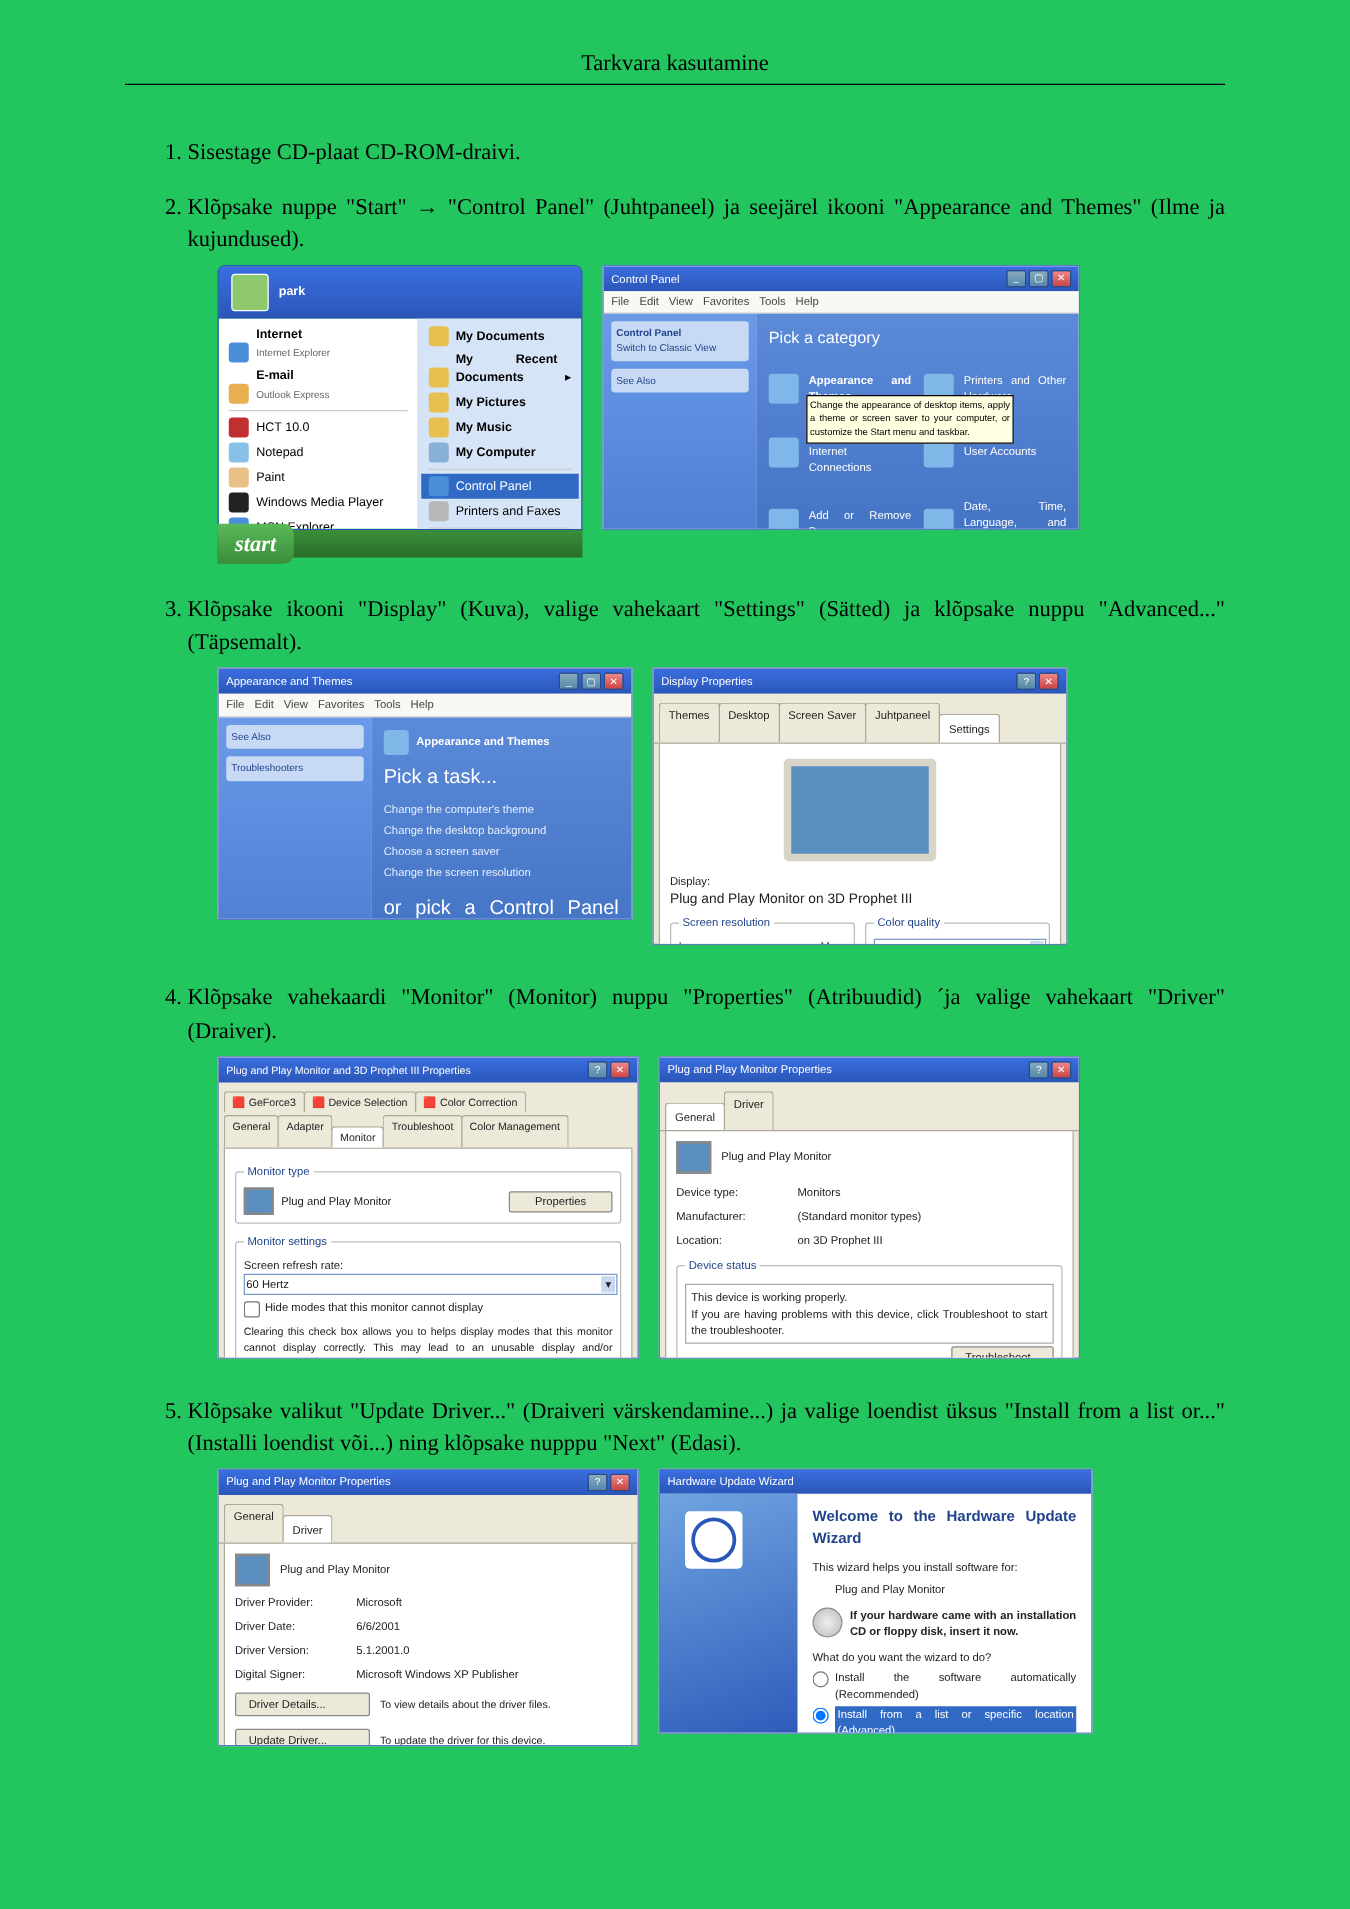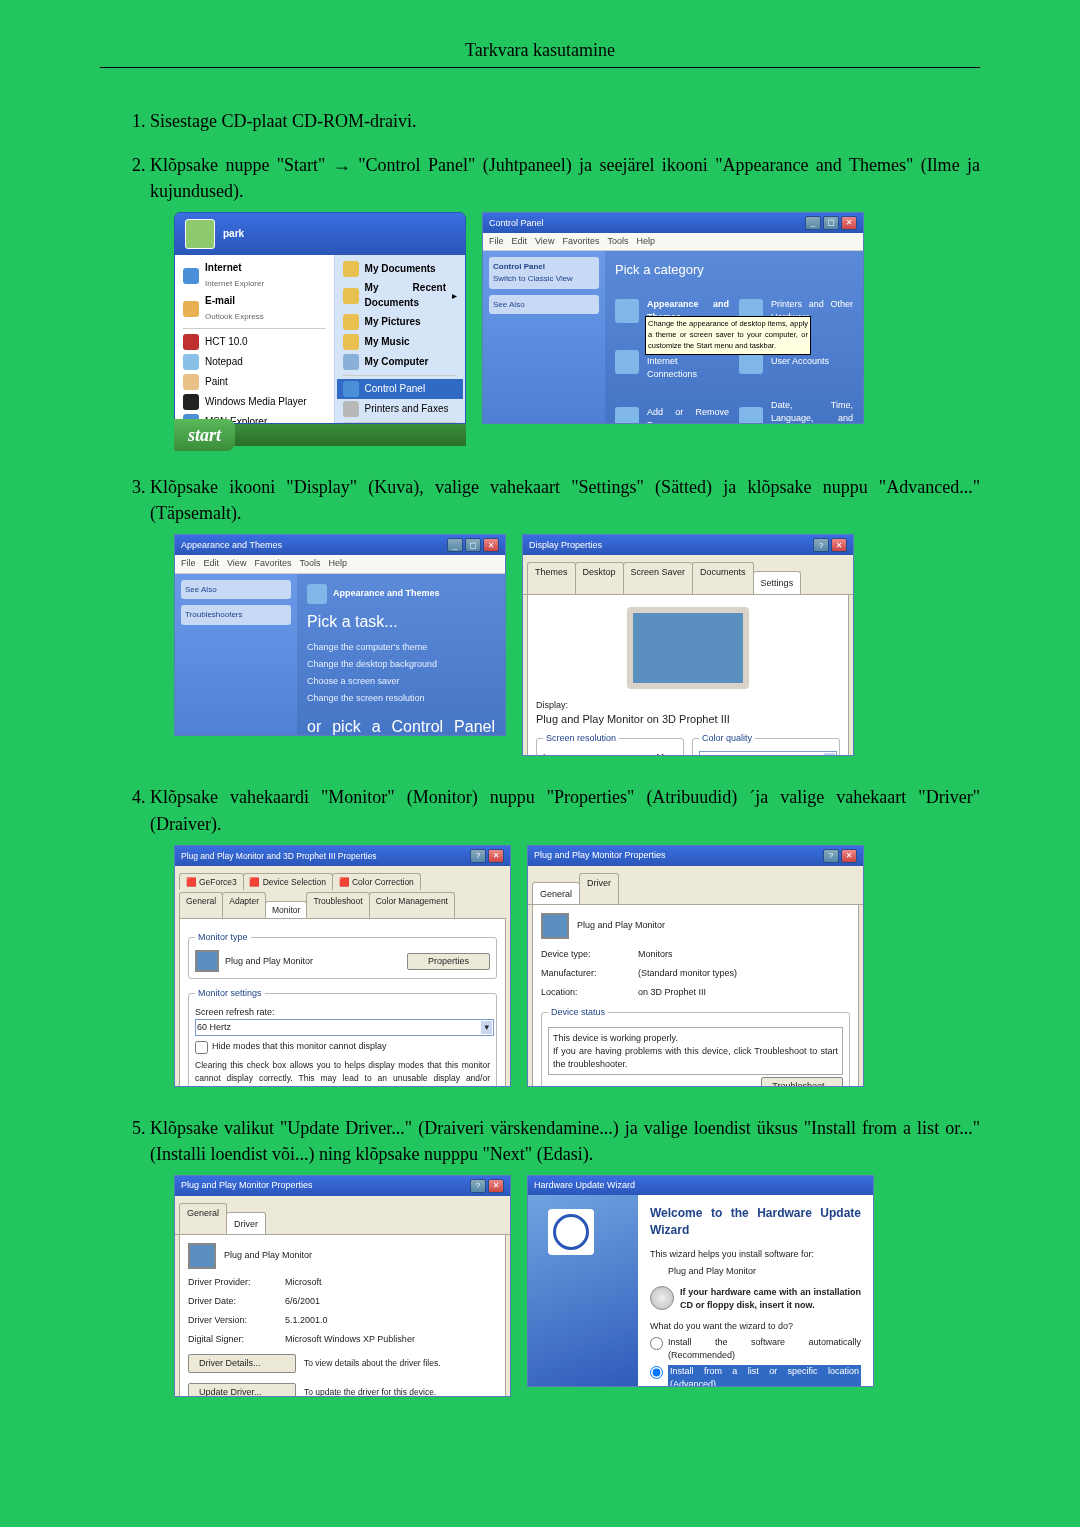--- a/index.html
+++ b/index.html
@@ -15,21 +15,21 @@
   .tb .btns span{width:14px;height:12px;background:linear-gradient(#8ab,#58a);border:1px solid #2a4a88;border-radius:2px;display:flex;align-items:center;justify-content:center;font-size:8px}
   .tb .btns span:last-child{background:linear-gradient(#e88,#c44)}
   .toolbar{background:#f8f8f4;border-bottom:1px solid #ccc;padding:2px 6px;display:flex;gap:8px;font-size:9px;color:#444}
   
   .startmenu{width:290px;height:210px;display:flex;flex-direction:column;border:1px solid #2a56b8;border-radius:6px 6px 0 0;overflow:hidden;font-family:Tahoma,Arial;font-size:10px}
   .sm-top{background:linear-gradient(#3a6ee0,#2a56b8);color:#fff;padding:6px 10px;display:flex;align-items:center;gap:8px;font-weight:bold}
   .sm-top .av{width:28px;height:28px;background:#8fc96e;border:1px solid #fff;border-radius:3px}
   .sm-body{flex:1;display:flex;background:#fff}
   .sm-left{width:55%;padding:4px 2px;border-right:1px solid #c7d4ef}
   .sm-right{width:45%;background:#d6e4f8;padding:4px 2px}
-  .sm-item{display:flex;align-items:center;gap:6px;padding:2px 6px}
+  .sm-item{display:flex;align-items:flex-end;gap:6px;padding:2px 6px}
   .sm-item .ic{width:16px;height:16px;background:#4a90d9;border-radius:3px;flex:none}
   .sm-item.cp{background:#316ac5;color:#fff}
   .sm-sep{border-top:1px solid #ccc;margin:3px 6px}
   .taskbar{height:22px;background:linear-gradient(#3a8e3a,#2a6e2a);border-radius:0 0 0 0;display:flex;align-items:center}
   .taskbar .start{background:linear-gradient(#5ab85a,#3a8e3a);color:#fff;font-weight:bold;padding:3px 14px;font-style:italic;border-radius:0 8px 8px 0}
   
   .cpwin{width:380px;height:210px}
   .cpbody{flex:1;display:flex}
   .cp-side{width:110px;background:linear-gradient(#6a9ae8,#4a7ad0);padding:6px;color:#fff}
   .cp-side .panel{background:#c7d9f5;color:#21448a;border-radius:3px;padding:4px;margin-bottom:6px;font-size:8px}
@@ -287,21 +287,21 @@
               <span>Display Properties</span>
             <div class="btns">
                 <span>?</span>
                 <span>✕</span>
               </div>
             </div>
           <div class="tabs" style="padding:4px 4px 0 4px">
             <div class="tab">Themes</div>
             <div class="tab">Desktop</div>
             <div class="tab">Screen Saver</div>
-            <div class="tab">Documents</div>
+            <div class="tab">Juhtpaneel</div>
             <div class="tab active">Settings</div>
           </div>
           <div class="tabpane">
             <div class="monprev"></div>
             <div style="font-size:9px">Display:</div>
             <div style="font-size:11px;margin-bottom:0">Plug and Play Monitor on 3D Prophet III</div>
             <div style="display:flex;gap:8px">
               <fieldset class="fieldset" style="flex:1">
                   <legend>Screen resolution</legend>
                 <div style="display:flex;justify-content:space-between">

